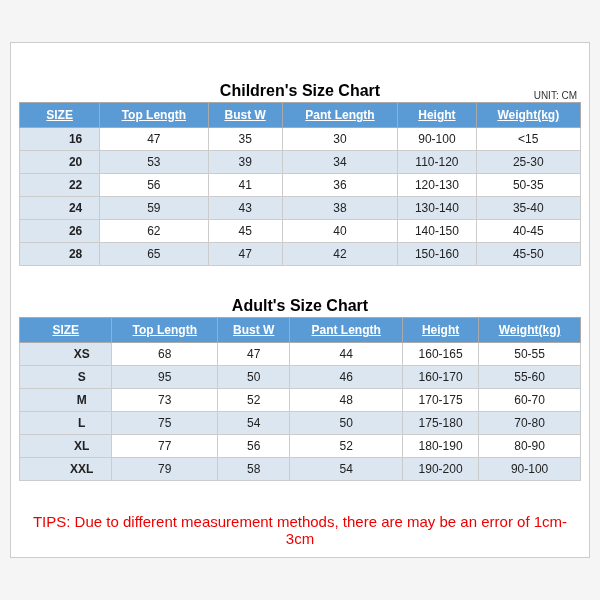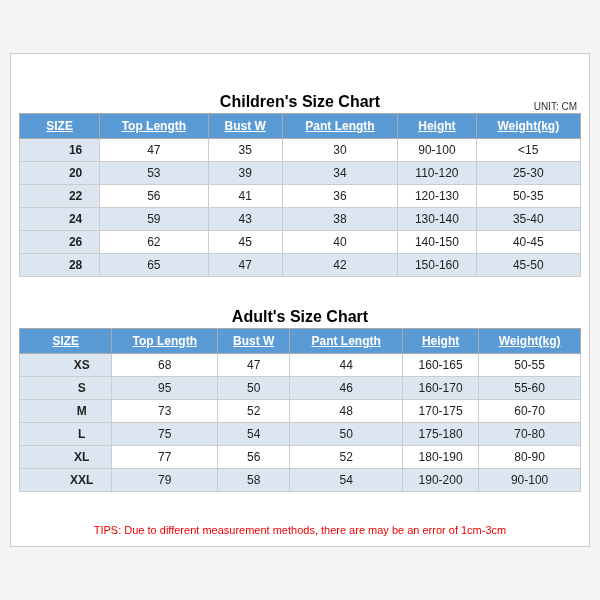--- a/index.html
+++ b/index.html
@@ -64,21 +64,21 @@
     tbody tr:nth-child(odd) {
       background-color: #ffffff;
     }
     .size-col {
       font-weight: bold;
       background-color: #dce6f1 !important;
       padding-left: 36px;
     }
     .tips {
       text-align: center;
-      font-size: 11px;
+      font-size: 15px;
       color: #e00;
       padding: 4px 0 2px 0;
       margin-top: 28px;
     }
     .adult-section {
       margin-top: 4px;
     }
   </style>
 </head>
 <body>

